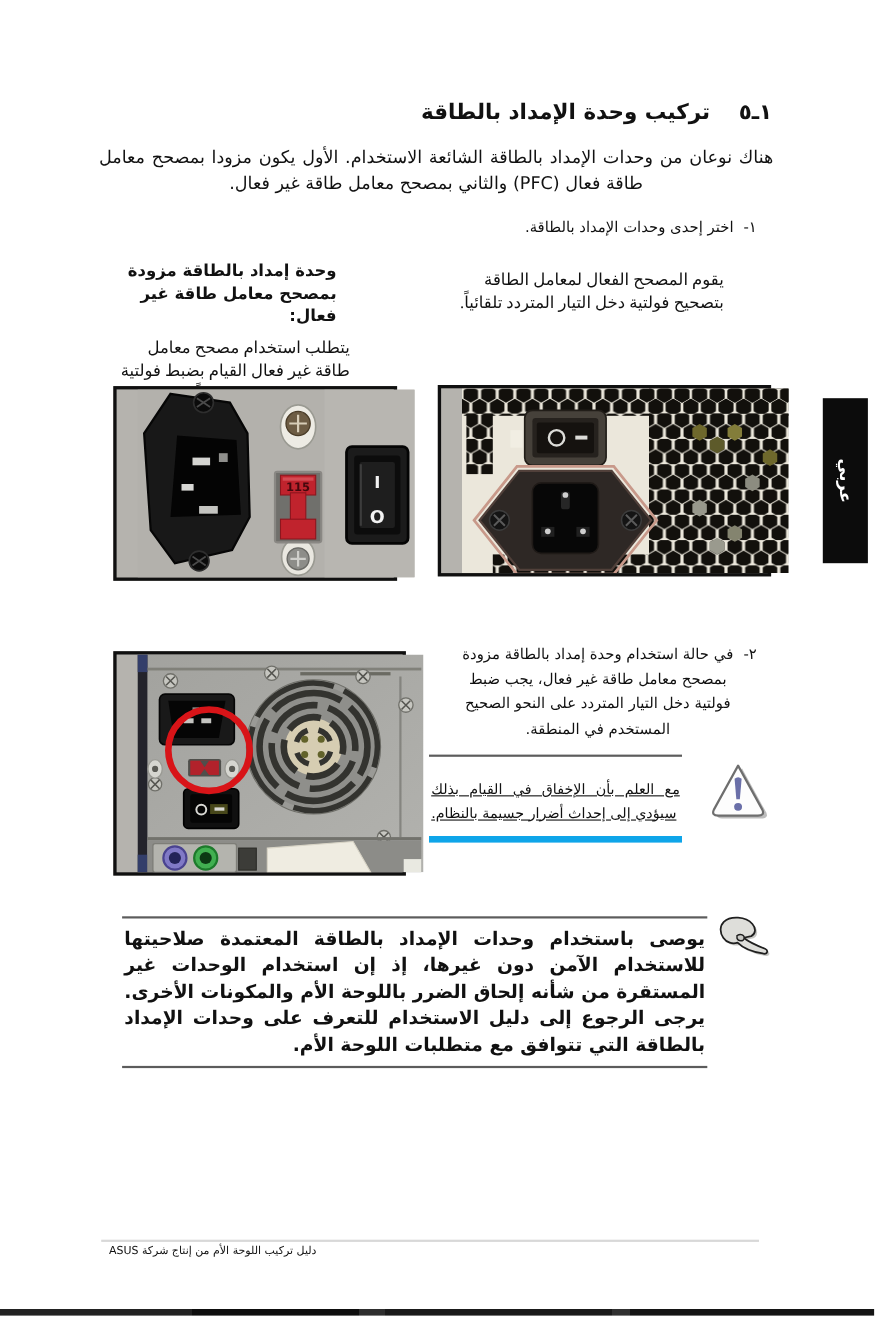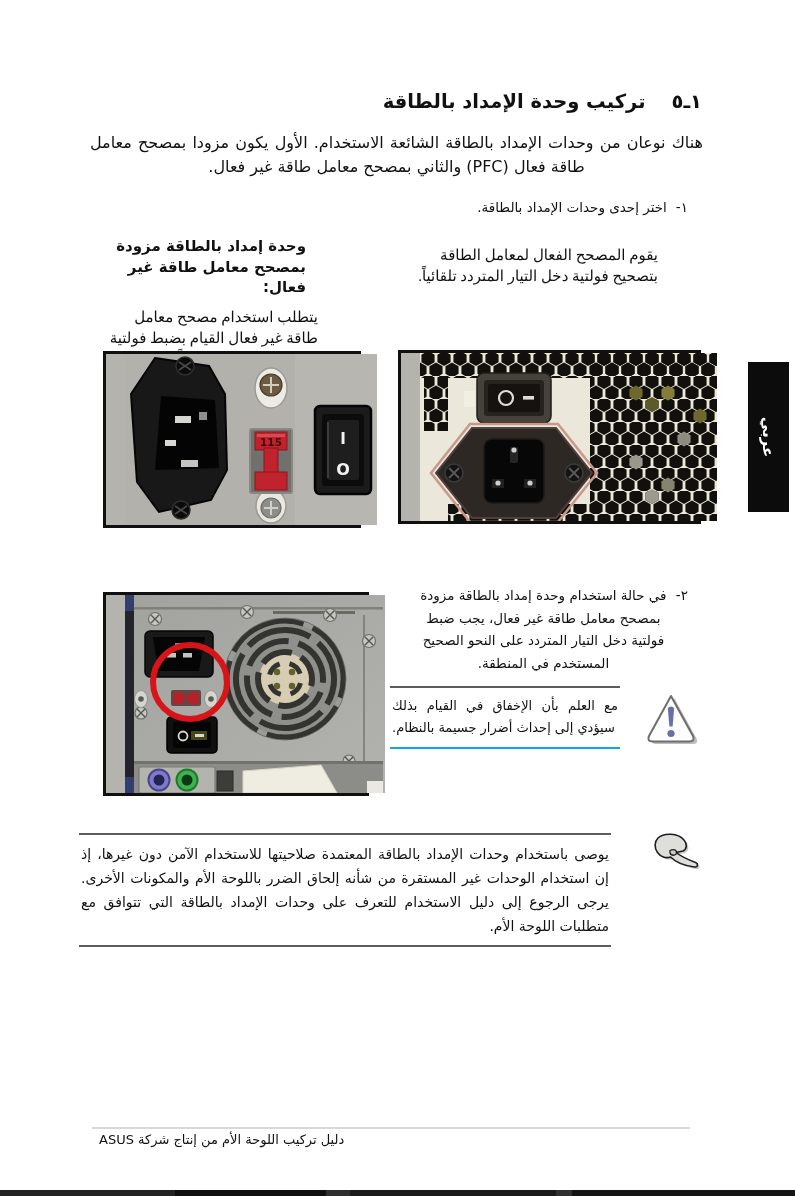--- a/index.html
+++ b/index.html
@@ -25,36 +25,36 @@
   .col-active .col-h{padding-right:10px;}
   .col-passive .col-h{padding-right:12px;}
   .col-b{margin-top:9px;text-align:right;line-height:21px;font-family:Liberation Serif, serif;}
   
   .photo{border:3px solid #101010;box-sizing:border-box;background:#b5b3ae;padding-left:19px;}
   .photo svg{display:block;}
   .photo-passive{left:103px;top:351px;width:258px;height:177px;}
   .photo-active{left:398px;top:350px;width:303px;height:174px;}
   .photo-case{left:103px;top:592px;width:266px;height:204px;}
   
-  .warn{left:390px;top:686px;width:226px;border-top:2px solid #5c5c5c;border-bottom:2px solid #0ea5e9;
-        padding:7px 2px 9px;direction:rtl;font-size:13px;line-height:21.5px;
-        text-align:justify;text-align-last:left;}
+  .warn{left:390px;top:686px;width:226px;border-top:2px solid #5c5c5c;border-bottom:6px solid #0ea5e9;
+        padding:20px 2px 9px;direction:rtl;font-size:13px;line-height:21.5px;
+        text-align:justify;text-align-last:left;text-decoration:underline;}
   .warn-icon{left:643px;top:690px;}
   
-  .note{left:79px;top:833px;width:528px;border-top:2px solid #5c5c5c;border-bottom:2px solid #5c5c5c;
-        padding:7px 2px 7px;direction:rtl;font-size:14px;line-height:24px;
-        text-align:justify;text-align-last:right;}
+  .note{left:111px;top:833px;width:528px;border-top:2px solid #5c5c5c;border-bottom:2px solid #5c5c5c;
+        padding:7px 2px 7px;direction:rtl;font-size:17px;line-height:24px;
+        text-align:justify;text-align-last:right;font-weight:bold;}
   .note-icon{left:645px;top:831px;}
   
   .tab{left:748px;top:362px;width:41px;height:150px;background:#0c0c0c;
        display:flex;align-items:center;justify-content:center;}
   .tab span{color:#fff;font-weight:bold;font-size:15px;transform:rotate(90deg);white-space:nowrap;}
   
   .footer-rule{left:92px;top:1127px;width:598px;height:2px;background:#d8d8d8;}
-  .footer-text{left:99px;top:1132px;direction:rtl;font-size:13px;}
+  .footer-text{left:99px;top:1132px;direction:rtl;font-size:10px;}
   
   .bottom-band{left:0;top:1190px;width:795px;height:6px;
      background:linear-gradient(90deg,#222 0 22%,#0e0e0e 22% 41%,#2e2e2e 41% 44%,#1a1a1a 44% 70%,#303030 70% 72%,#141414 72% 100%);}
 </style>
 </head>
 <body>
 
 <div class="page">
 
   <div class="abs sec-title">

